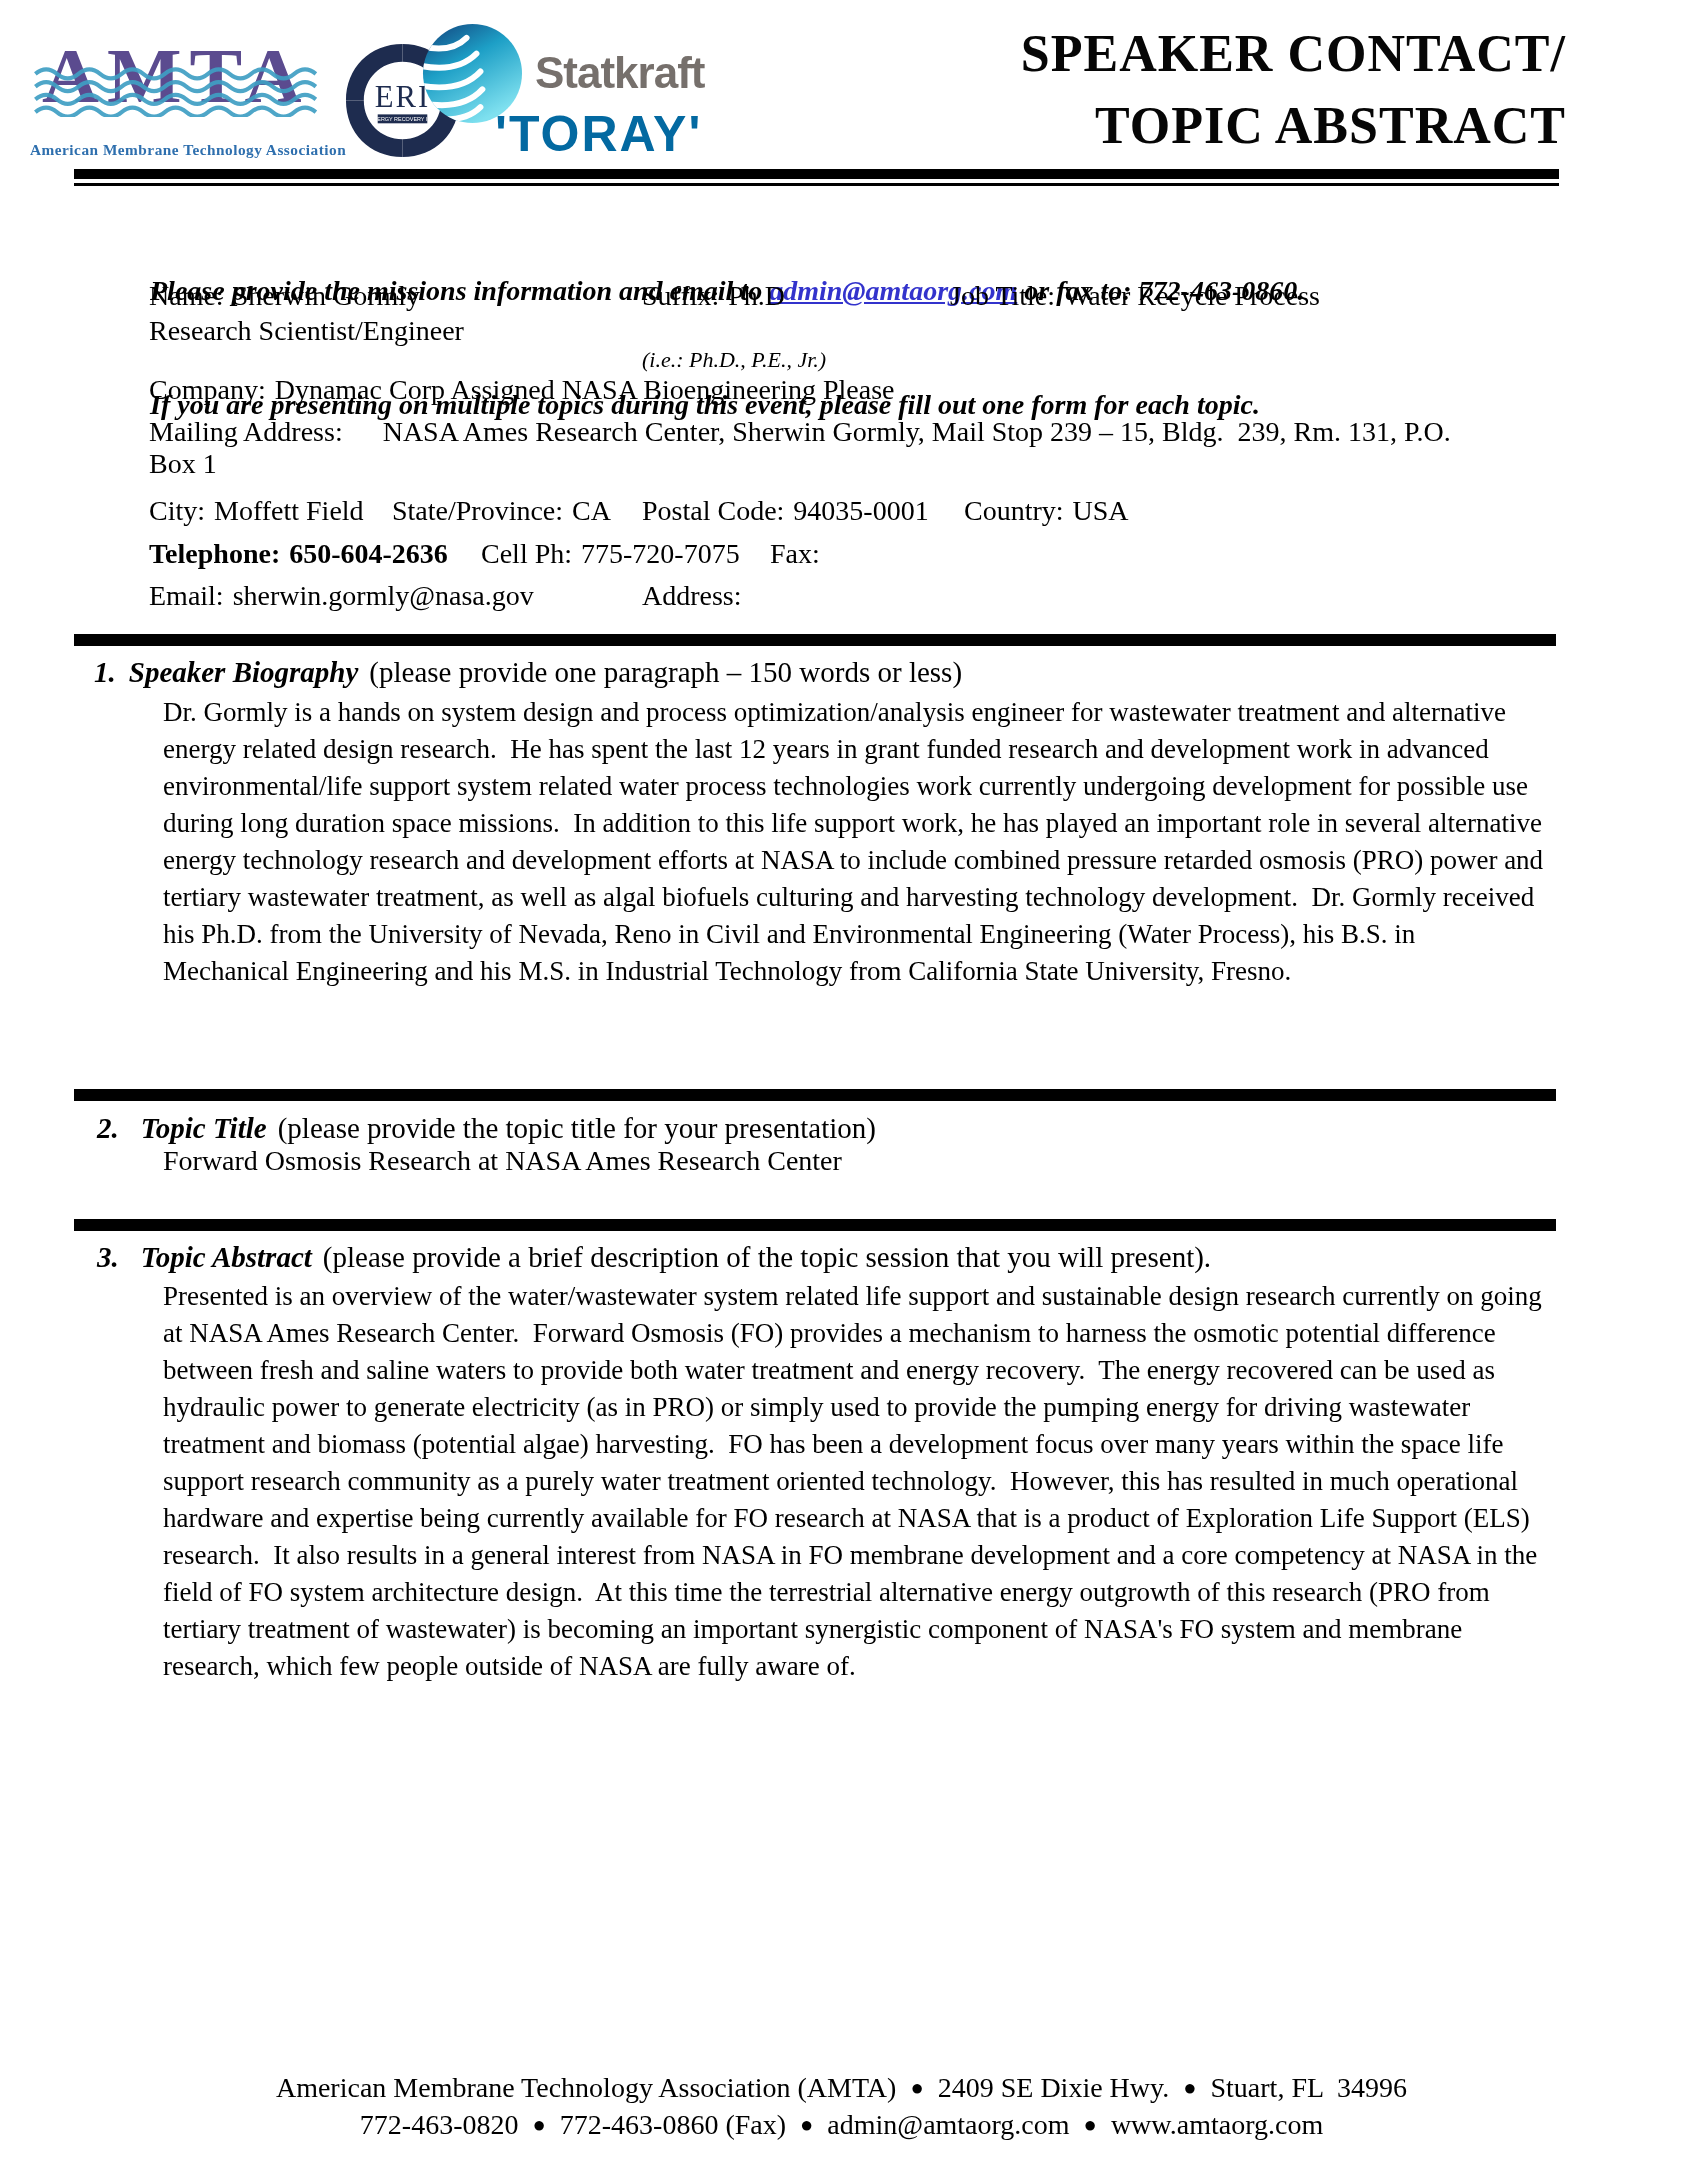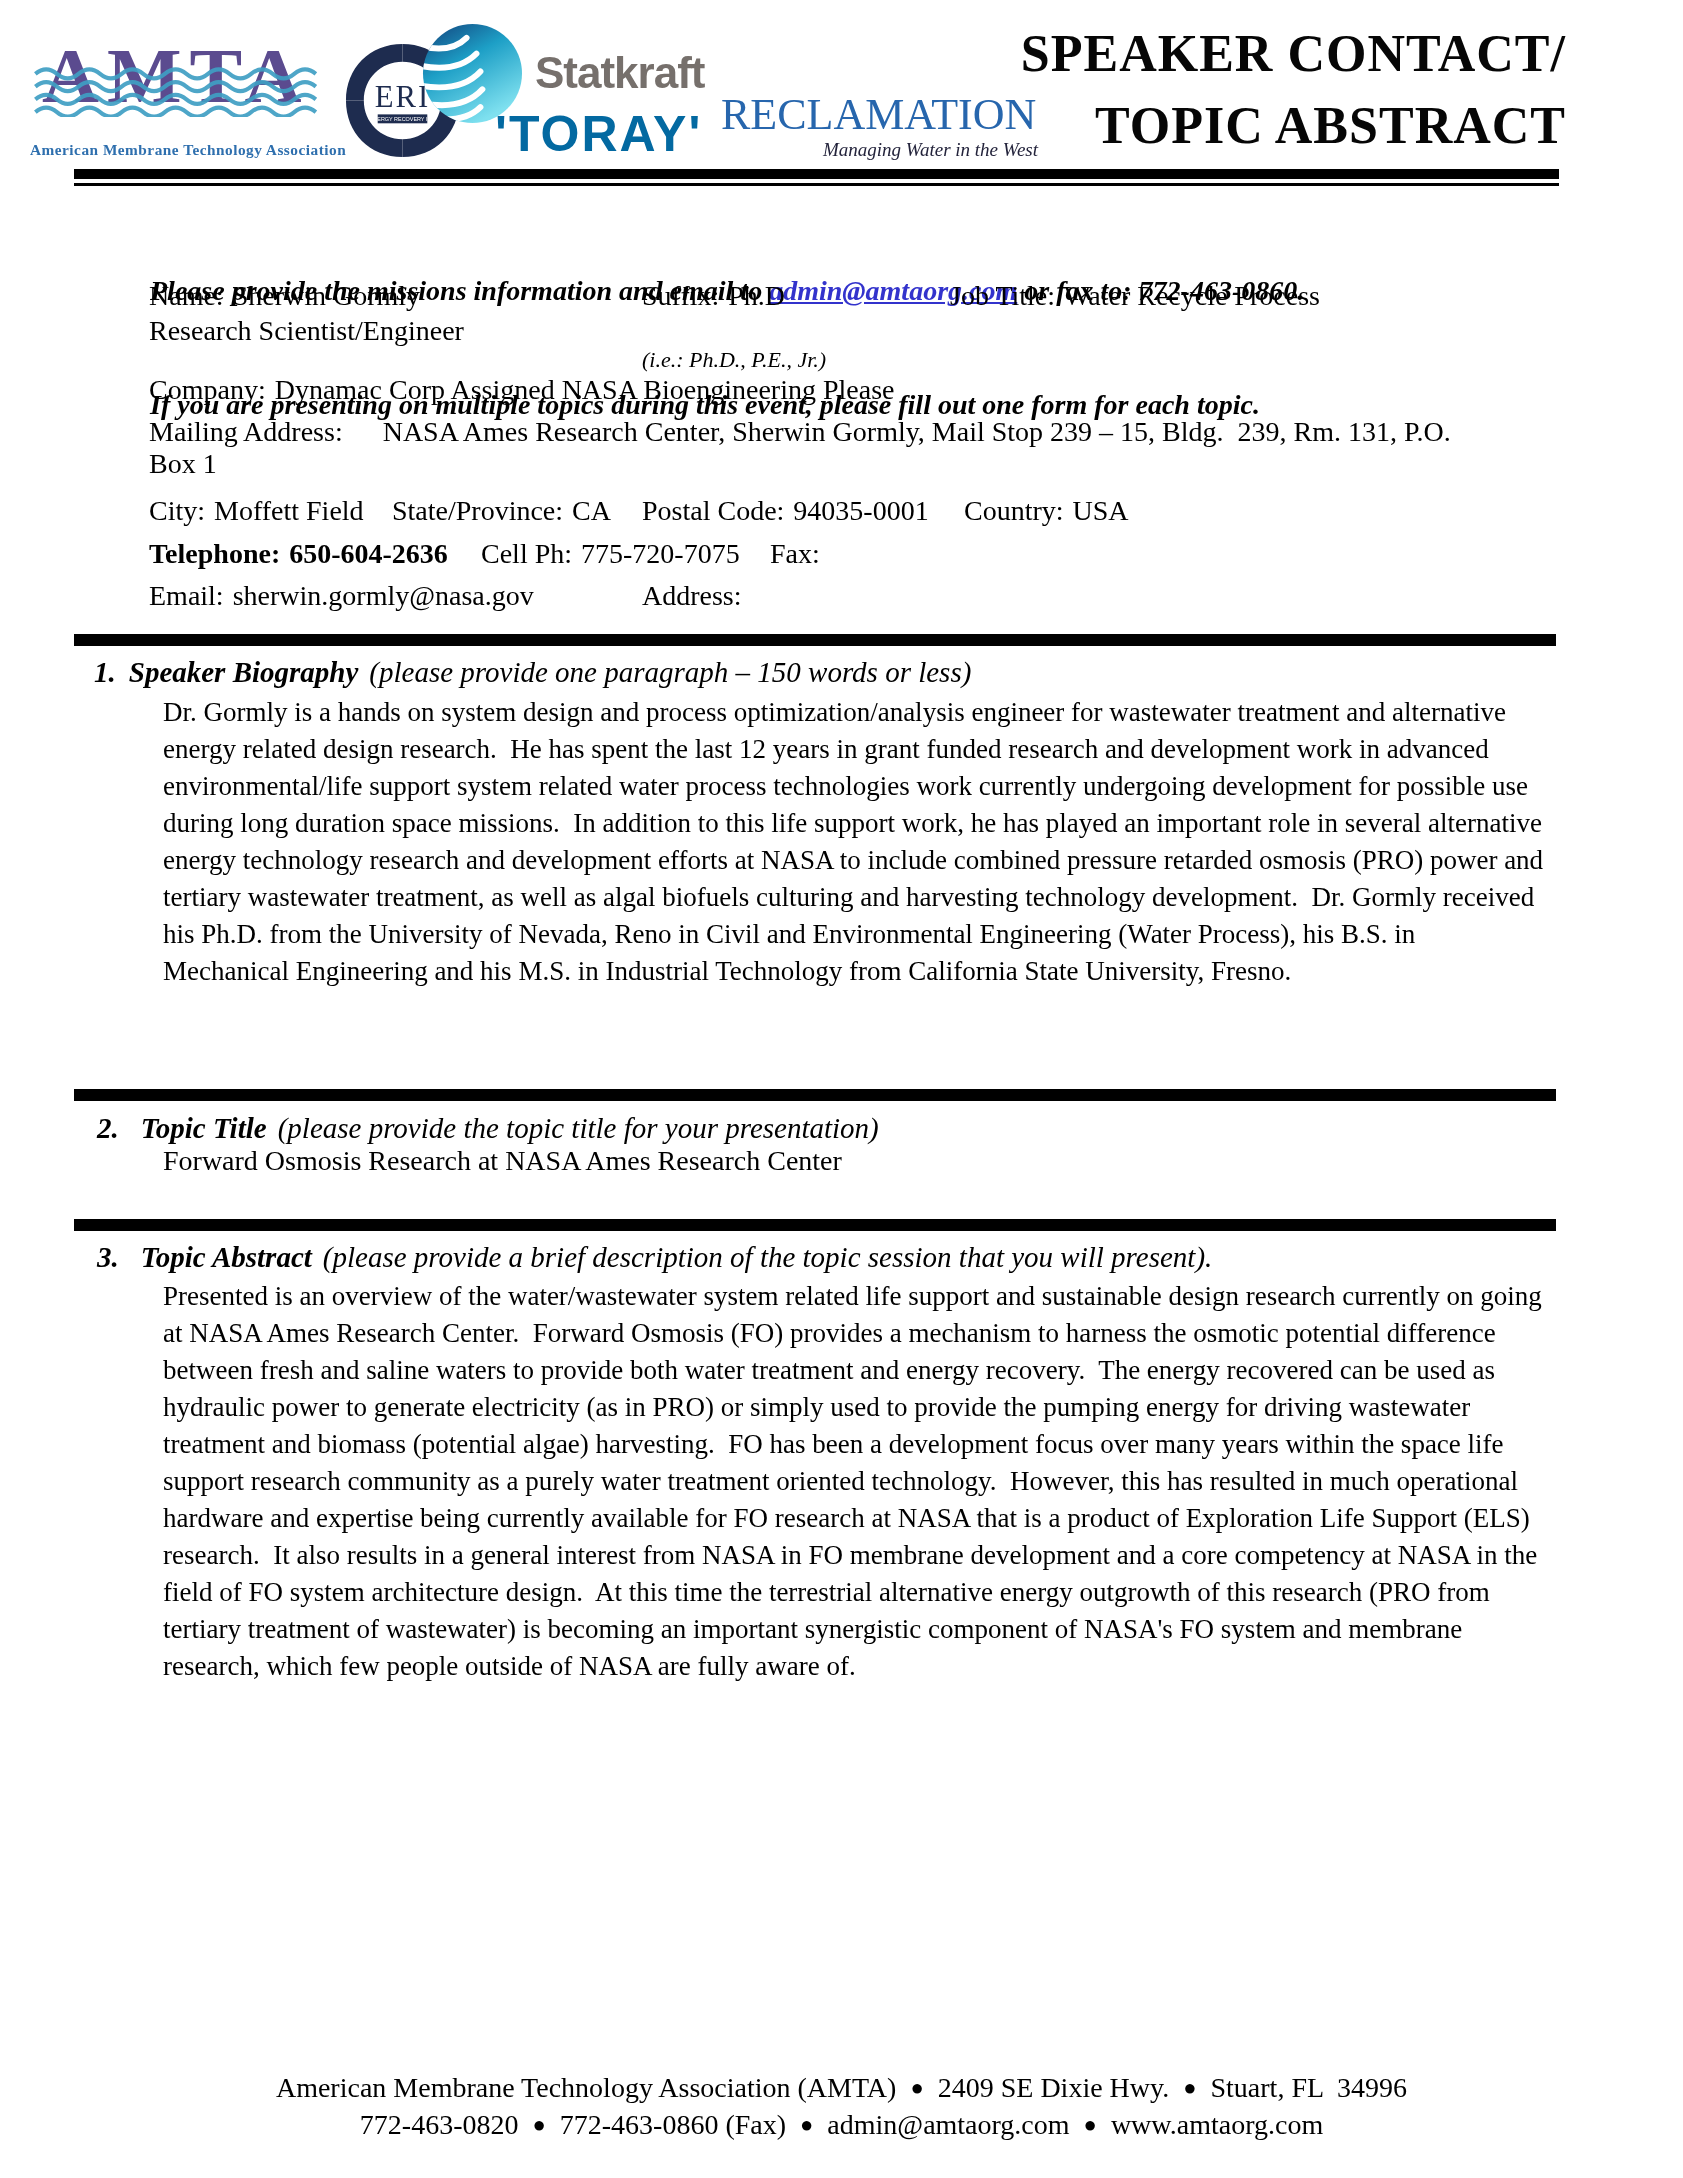--- a/index.html
+++ b/index.html
@@ -20,21 +20,21 @@
   
   .instr{font-size:28px;font-weight:bold;font-style:italic;line-height:38px;white-space:pre-wrap;}
   .instr a{color:#3333cc;}
   .fld{font-size:28px;white-space:pre-wrap;}
   .lbl{margin-right:9px;}
   .hint-small{font-size:22px;font-style:italic;}
   .sec-head{font-size:29px;white-space:nowrap;}
   .sec-num{font-weight:bold;font-style:italic;margin-right:13px;}
   .sec-num-wide{font-weight:bold;font-style:italic;margin-right:22px;}
   .sec-title{font-weight:bold;font-style:italic;margin-right:11px;}
-  .sec-hint{font-style:italic;}
+  .sec-hint{}
   .para{font-size:27px;line-height:37px;white-space:pre-wrap;text-align:left;}
   .topic-line{font-size:28px;}
   .footer{width:1683px;text-align:center;font-size:28px;line-height:37px;}
   .footer .item{white-space:pre-wrap;}
   .bull{margin:0 14px;font-size:22px;vertical-align:2px;}
 </style>
 </head>
 <body>
 
 <div id="page">
@@ -86,24 +86,20 @@
         <path d="M-12 62 Q38 74 60 50"></path>
         <path d="M-8 80 Q40 92 62 68"></path>
         <path d="M2 96 Q42 104 60 86"></path>
       </g>
     </svg>
   </div>
 
   <div class="abs statkraft" style="top:48px;left:535px;">Statkraft</div>
   <div class="abs toray" style="top:105px;left:495px;">'TORAY'</div>
 
-  <div class="abs" style="top:93px;left:721px;width:317px;">
-    <div class="recl-word">RECLAMATION</div>
-    <div class="recl-tag">Managing Water in the West</div>
-  </div>
 
   <div class="abs doc-title" style="top:18px;right:117px;">
     <div>SPEAKER CONTACT/</div>
     <div>TOPIC ABSTRACT</div>
   </div>
 
   <div class="rule" style="top:169px;height:10px;"></div>
   <div class="rule" style="top:183px;height:3px;"></div>
 
   <div class="abs instr" style="top:196px;left:150px;width:1386px;">

